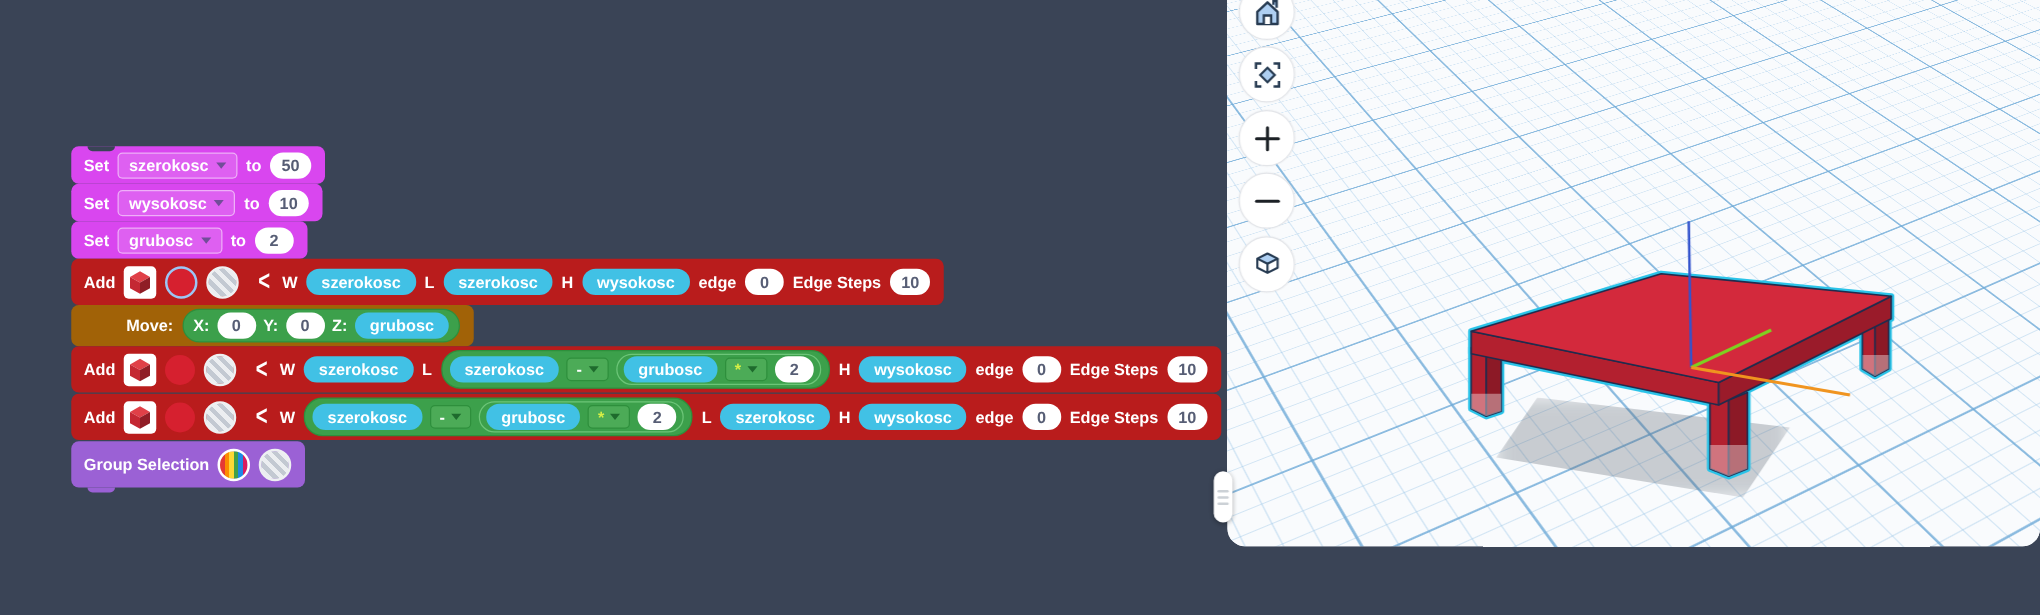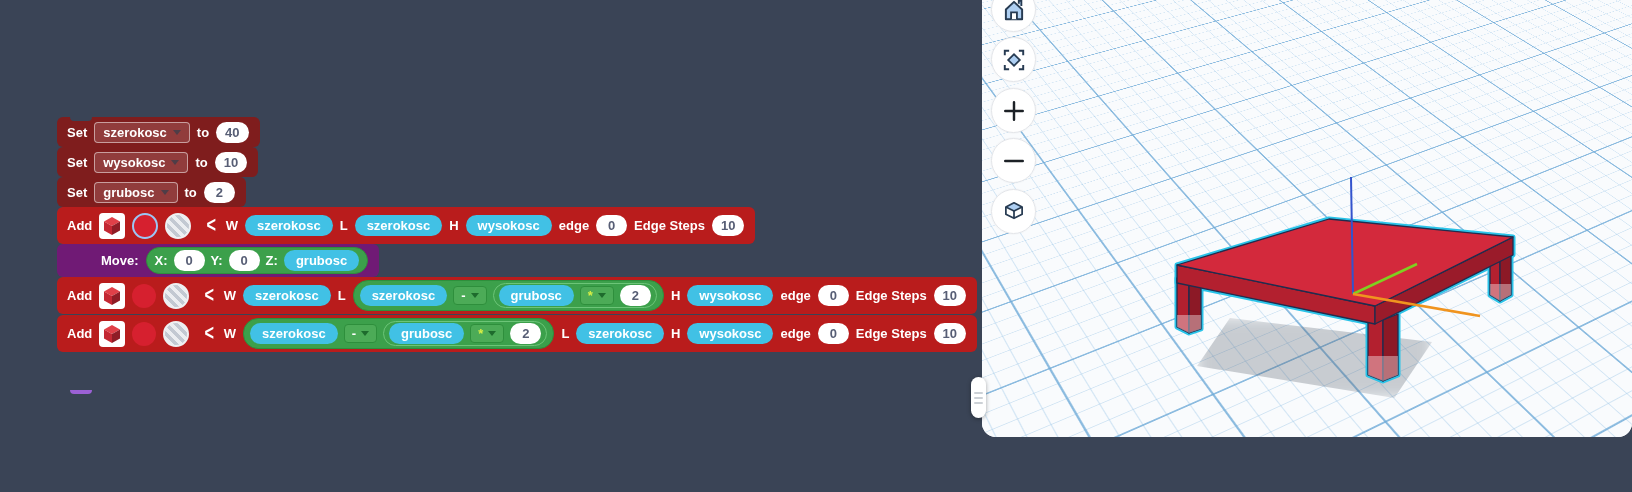--- a/index.html
+++ b/index.html
@@ -9,23 +9,23 @@
     font-family:"Liberation Sans",sans-serif;
     -webkit-font-smoothing:antialiased;
   }
   
   #workspace{position:absolute;inset:0;}
   .block{
     position:absolute;display:flex;align-items:center;gap:7px;
     padding:0 11px 0 10px;color:#fff;font-size:13px;font-weight:bold;
     border-radius:6px;white-space:nowrap;
   }
-  .b-set{background:#7f1d1d;height:30px;}
+  .b-set{background:#d946ef;height:30px;}
   .b-add{background:#b91c1c;height:37px;}
-  .b-move{background:#701a75;height:33px;padding-left:44px;}
+  .b-move{background:#a16207;height:33px;padding-left:44px;}
   .b-group{background:#9b61d5;height:37px;}
   .stack-notch{position:absolute;left:70px;top:117px;width:22px;height:4px;background:#3a4456;border-radius:0 0 4px 4px;z-index:3;}
   .stack-tab{position:absolute;left:70px;top:390px;width:22px;height:4px;background:#9b61d5;border-radius:0 0 4px 4px;z-index:3;}
 
   .dd{display:inline-flex;align-items:center;gap:6px;background:rgba(255,255,255,0.14);
       border:1px solid rgba(255,255,255,0.5);border-radius:4px;padding:2px 8px;cursor:pointer;}
   .caret{width:0;height:0;border-left:4px solid transparent;border-right:4px solid transparent;
          border-top:5px solid rgba(25,62,80,0.55);display:inline-block;}
   .dd-green{display:inline-flex;align-items:center;gap:5px;background:#4cab57;border:1px solid #2e8f3c;
          border-radius:4px;padding:1px 7px;cursor:pointer;}
@@ -92,21 +92,21 @@
 <div id="workspace">
   <i class="stack-notch"></i>
 
   <div class="block b-set" style="left:57px;top:117px;">
     <span class="lbl">Set</span>
     <span class="dd">
       <span>szerokosc</span>
       <i class="caret"></i>
     </span>
     <span class="lbl">to</span>
-    <span class="oval-white">40</span>
+    <span class="oval-white">50</span>
   </div>
 
   <div class="block b-set" style="left:57px;top:147px;">
     <span class="lbl">Set</span>
     <span class="dd">
       <span>wysokosc</span>
       <i class="caret"></i>
     </span>
     <span class="lbl">to</span>
     <span class="oval-white">10</span>
@@ -227,20 +227,25 @@
     <span class="lbl">L</span>
     <span class="oval-cyan">szerokosc</span>
     <span class="lbl">H</span>
     <span class="oval-cyan">wysokosc</span>
     <span class="lbl">edge</span>
     <span class="oval-white">0</span>
     <span class="lbl">Edge Steps</span>
     <span class="oval-white">10</span>
   </div>
 
+  <div class="block b-group" style="left:57px;top:353px;">
+    <span class="lbl">Group Selection</span>
+    <span class="chip-rainbow"></span>
+    <span class="chip-material"></span>
+  </div>
   <i class="stack-tab"></i>
 </div>
 
 <div id="viewport">
   <div id="scene">
     <div id="grid-plane"></div>
   </div>
   <div id="table-shadow"></div>
 
   <svg id="model-svg" width="650" height="437" viewBox="0 0 650 437">

